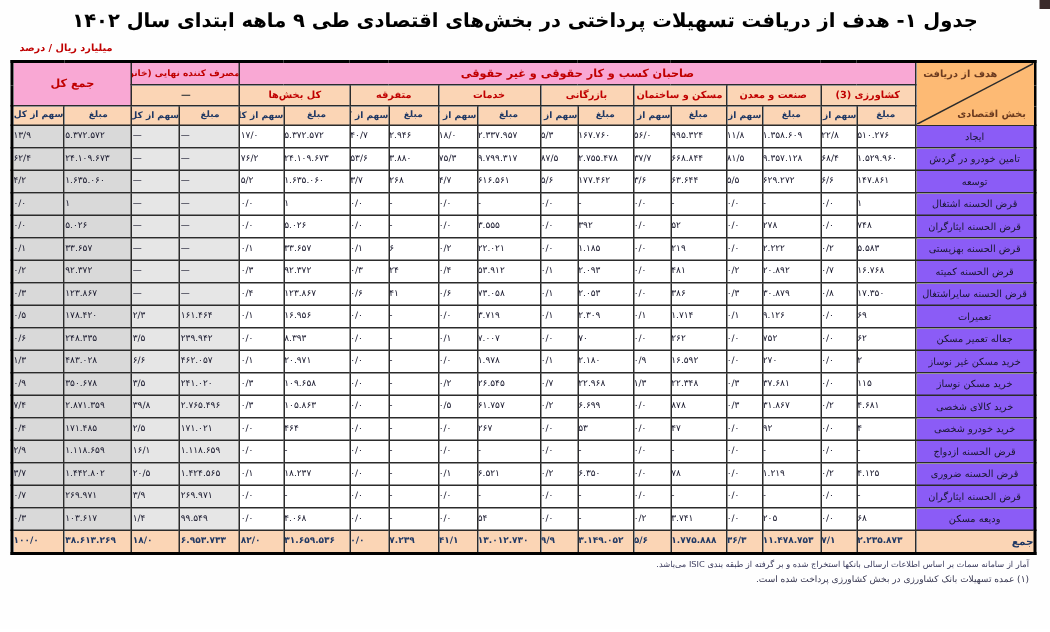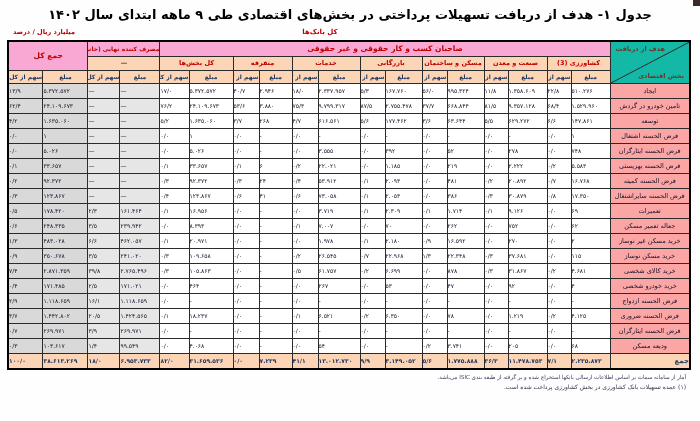--- a/index.html
+++ b/index.html
@@ -46,34 +46,34 @@
   }
   th.sector{
     background:#fbd5b5;color:#c00000;
     font-size:6.5px;font-weight:bold;height:13px;
   }
   th.sub{
     background:#fbd5b5;color:#1f3864;
     font-size:6px;font-weight:bold;height:12px;
   }
   th.diag{
-    background:#14b8a6;position:relative;padding:0;
+    background:#fdba74;position:relative;padding:0;
   }
   .diag svg{position:absolute;inset:0;width:100%;height:100%;}
   .diag-top{
     position:absolute;top:4px;left:5px;
     font-size:6.5px;font-weight:bold;color:#6b3a1f;
   }
   .diag-bottom{
     position:absolute;bottom:4px;right:5px;
     font-size:6.5px;font-weight:bold;color:#6b3a1f;
   }
   td.label{
     font-size:6.5px;color:#15152a;text-align:center;
-    height:14px;background:#fca5a5;
+    height:14px;background:#8b5cf6;
   }
   td.num{
     font-size:6px;color:#15152a;text-align:left;
     padding-left:3px;letter-spacing:-0.2px;height:14px;background:#fff;
   }
   td.col-h{background:#e6e6e6;}
   td.col-g{background:#d9d9d9;}
   tr.total td{
     background:#fbd5b5 !important;color:#1f3864;font-weight:bold;
   }
@@ -87,21 +87,20 @@
 </head>
 <body>
 
 <div class="page">
   <div class="corner-mark"></div>
 
   <div class="title">جدول ۱- هدف از دریافت تسهیلات پرداختی در بخش‌های اقتصادی طی ۹ ماهه ابتدای سال ۱۴۰۲</div>
 
   <div class="meta">
     <span class="unit">میلیارد ریال / درصد</span>
-    <span class="banks">کل بانک‌ها</span>
   </div>
 
   <table class="facilities" id="facilities-table">
       <colgroup>
         <col style="width: 80px;">
         <col style="width: 39px;">
         <col style="width: 24px;">
         <col style="width: 39px;">
         <col style="width: 24px;">
         <col style="width: 37px;">

